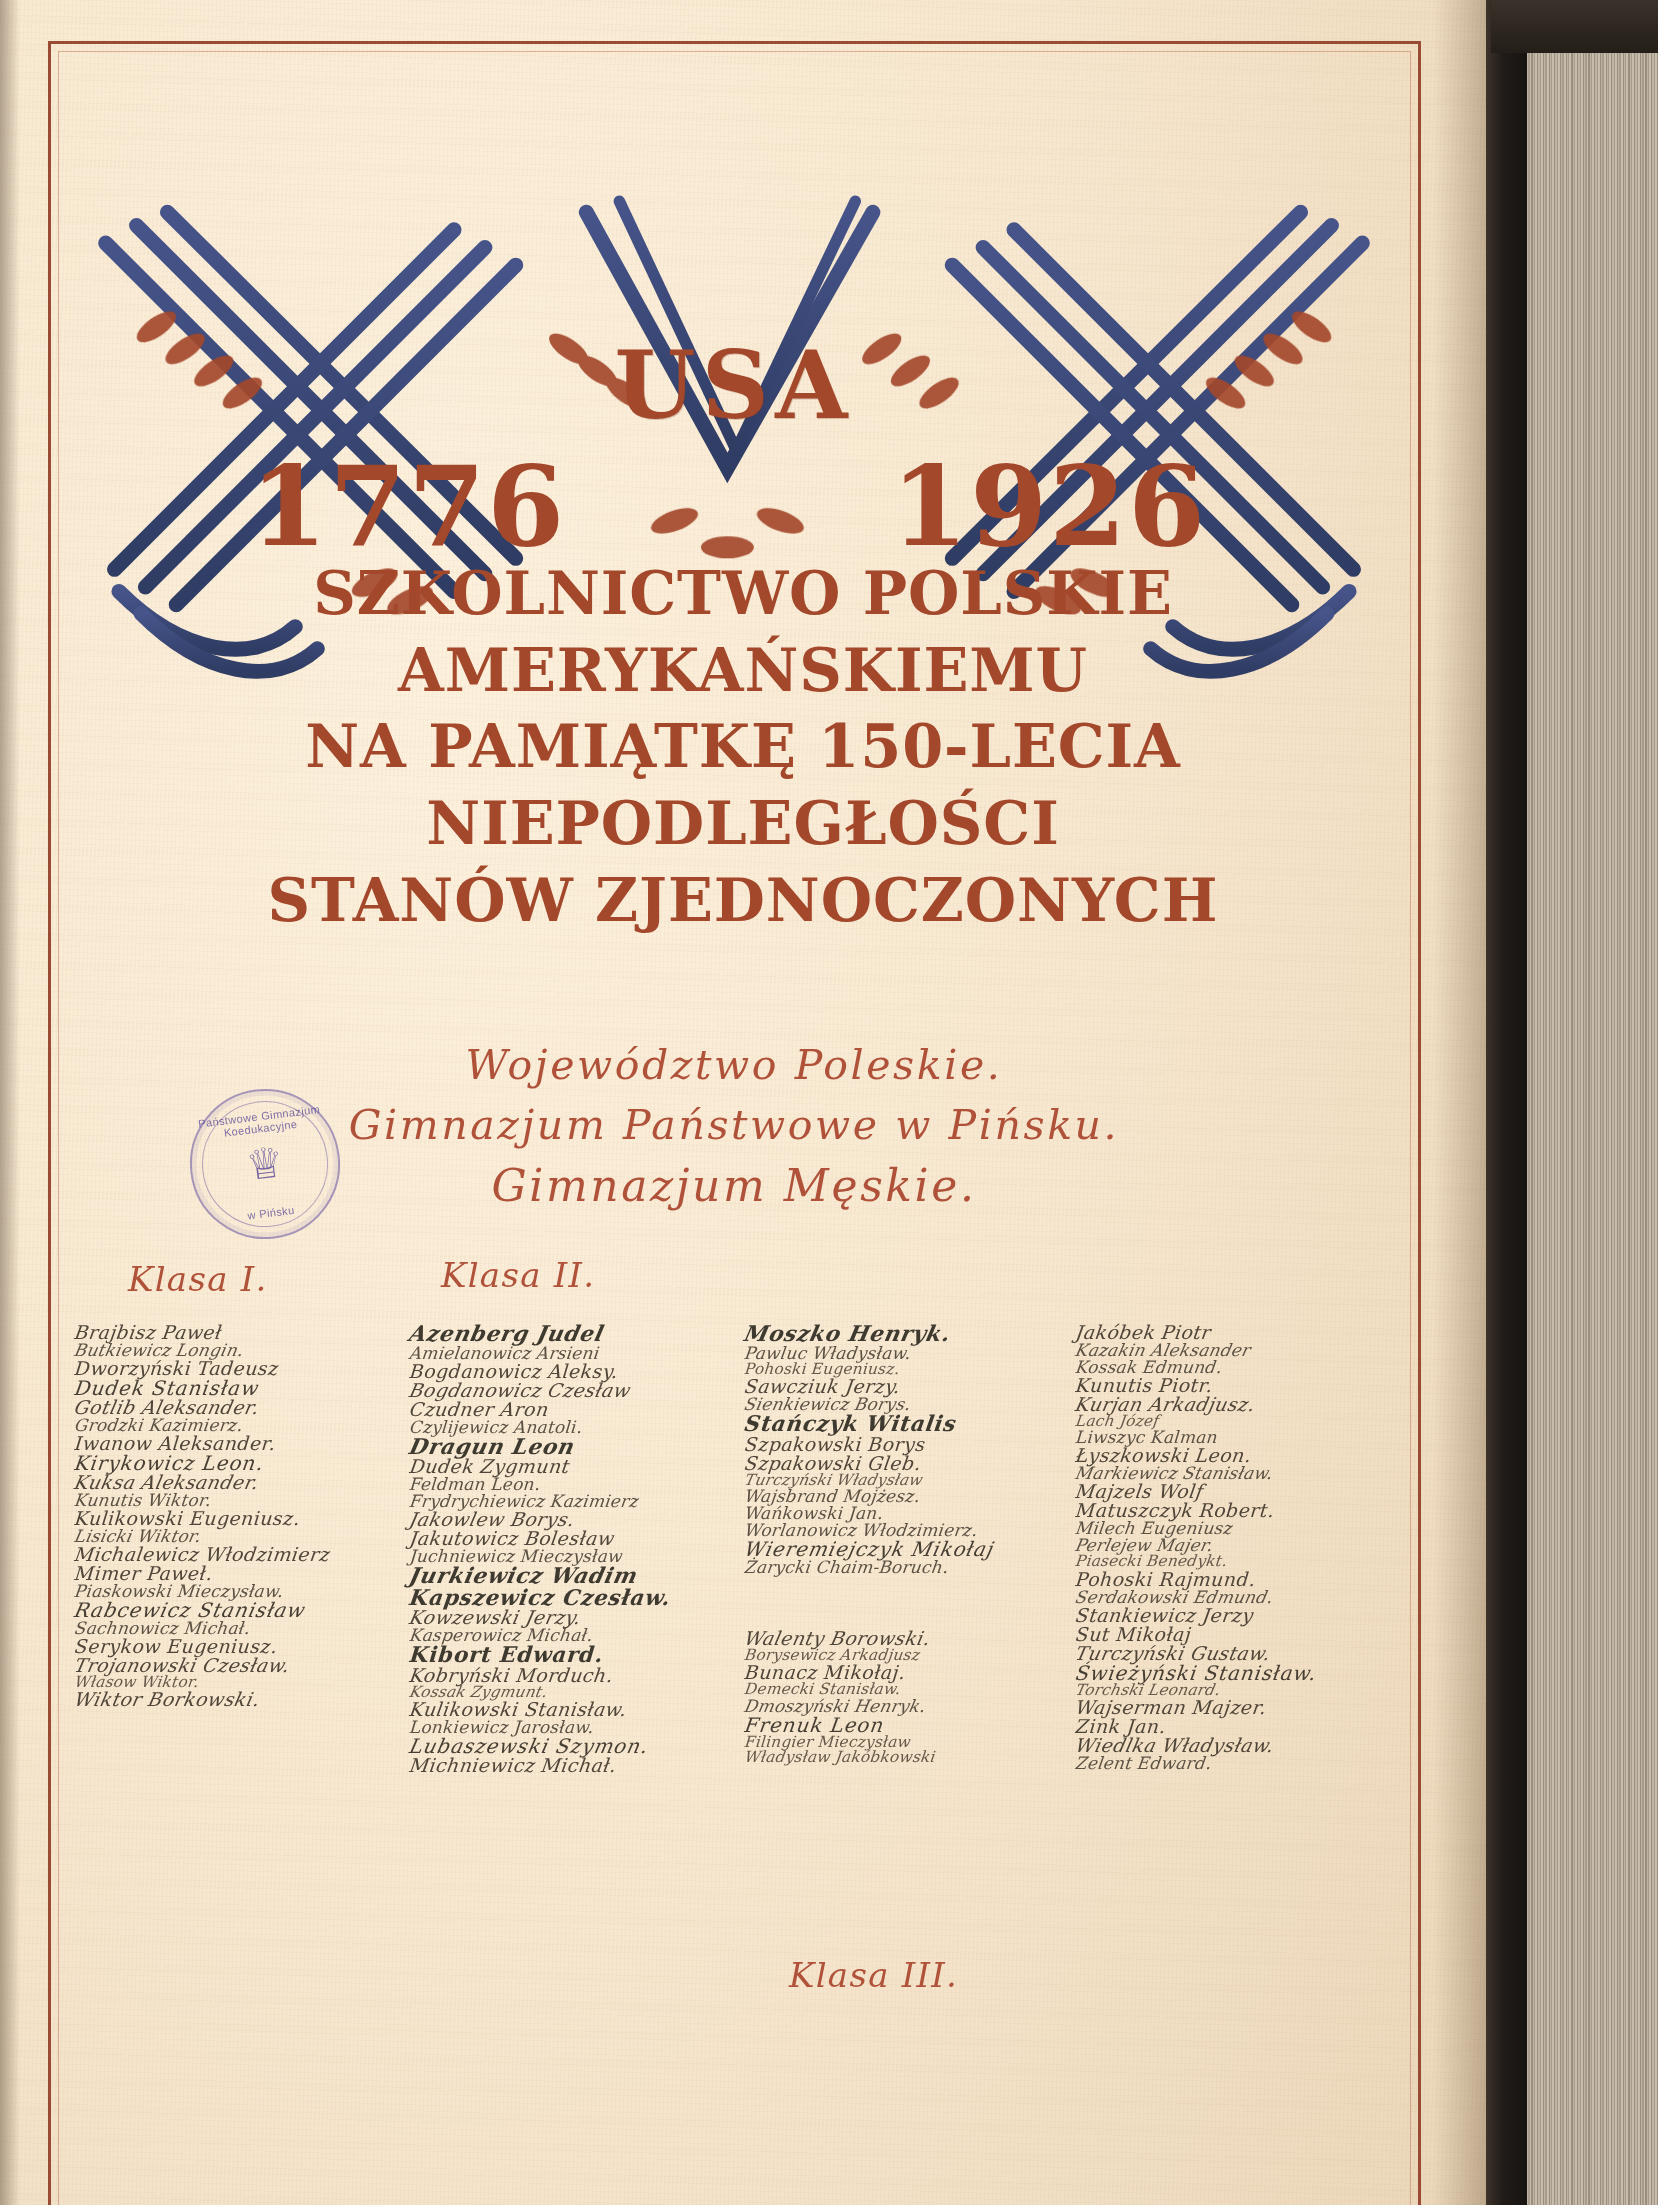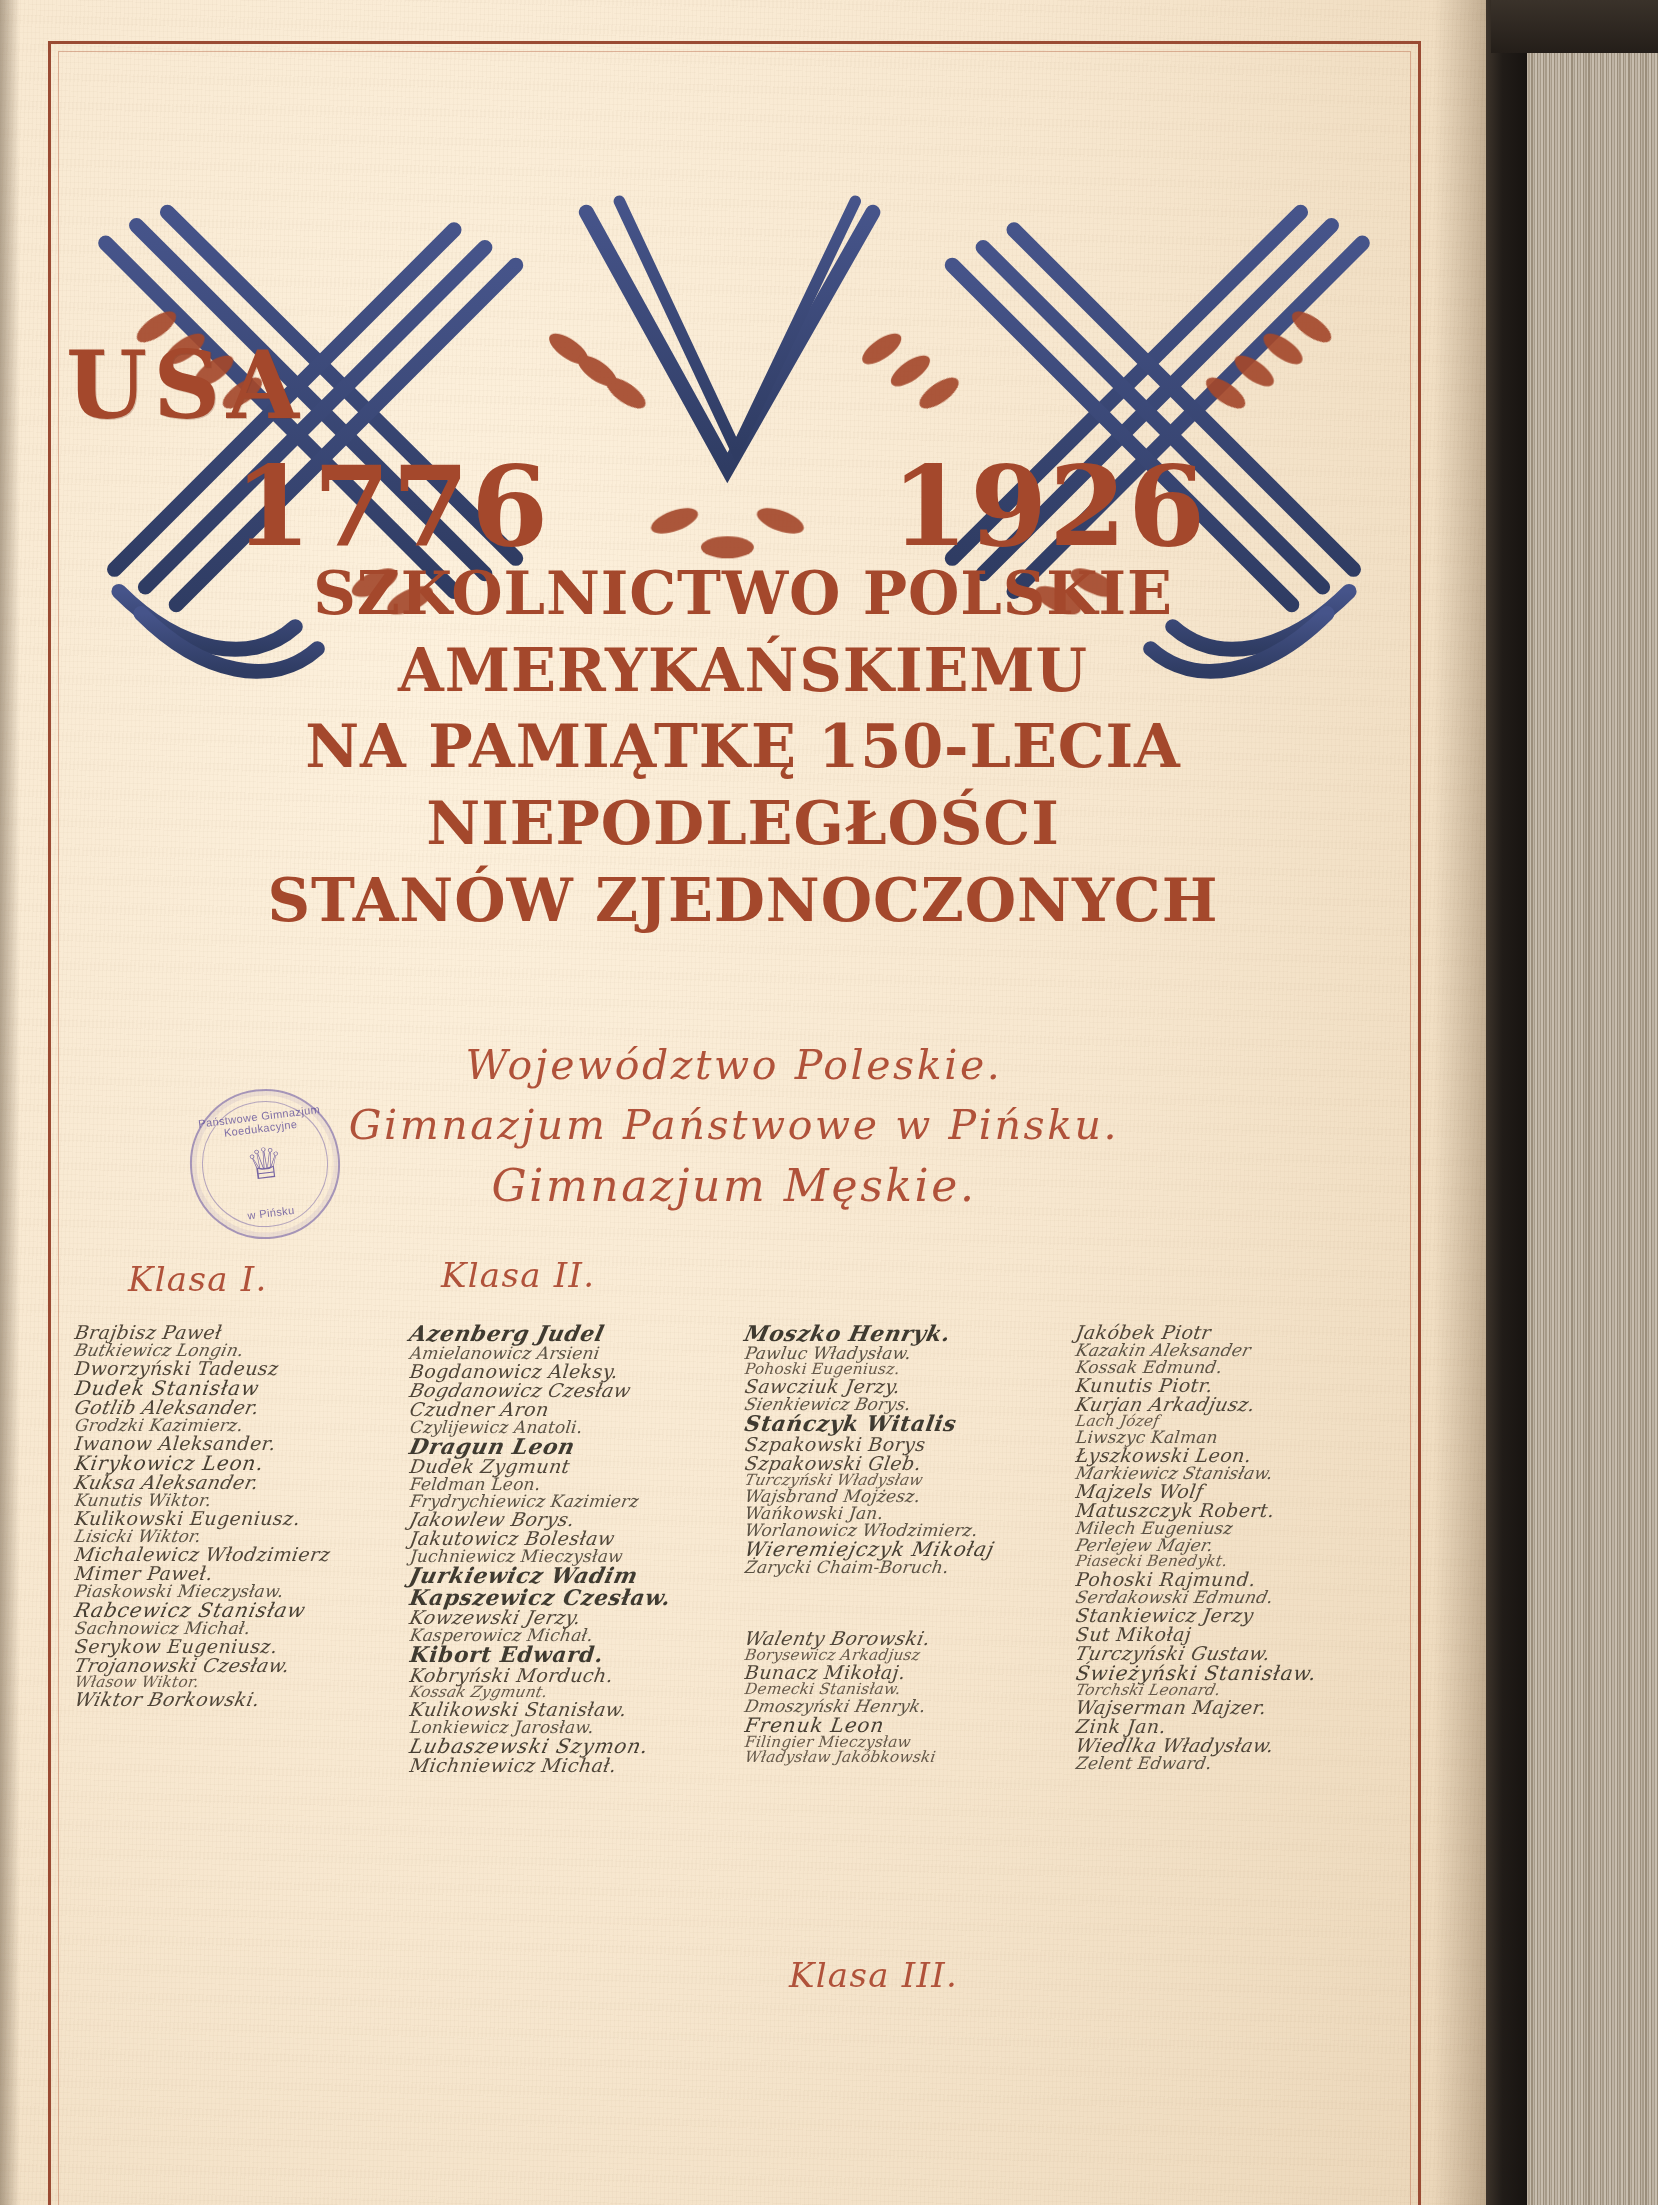--- a/index.html
+++ b/index.html
@@ -102,38 +102,38 @@
     height: 882px;
   }
   .ribbon-svg {
     position: absolute;
     left: 0; top: 0;
   }
   .usa-word {
     position: absolute;
     left: 0; right: 0;
     top: 172px;
-    text-align: left;
+    text-align: center;
     font-family: "DejaVu Serif", serif;
     font-weight: bold;
     font-size: 93px;
     letter-spacing: 6.2px;
     color: #a4482c;
     text-shadow: 0.9px 0.9px 0 rgba(120,50,30,0.25);
   }
   .year {
     position: absolute;
     top: 282px;
     font-family: "DejaVu Serif", serif;
     font-weight: bold;
     font-size: 111px;
     color: #a4482c;
     letter-spacing: 1.8px;
   }
-  .year-left { left: 168px; text-align: right; }
+  .year-left { left: 184px; text-align: right; }
   .year-right { left: 825px; }
 
   
   .titleblock {
     position: absolute;
     left: 0; right: 0;
     top: 556px;
     text-align: center;
   }
   .titleblock .tl {

